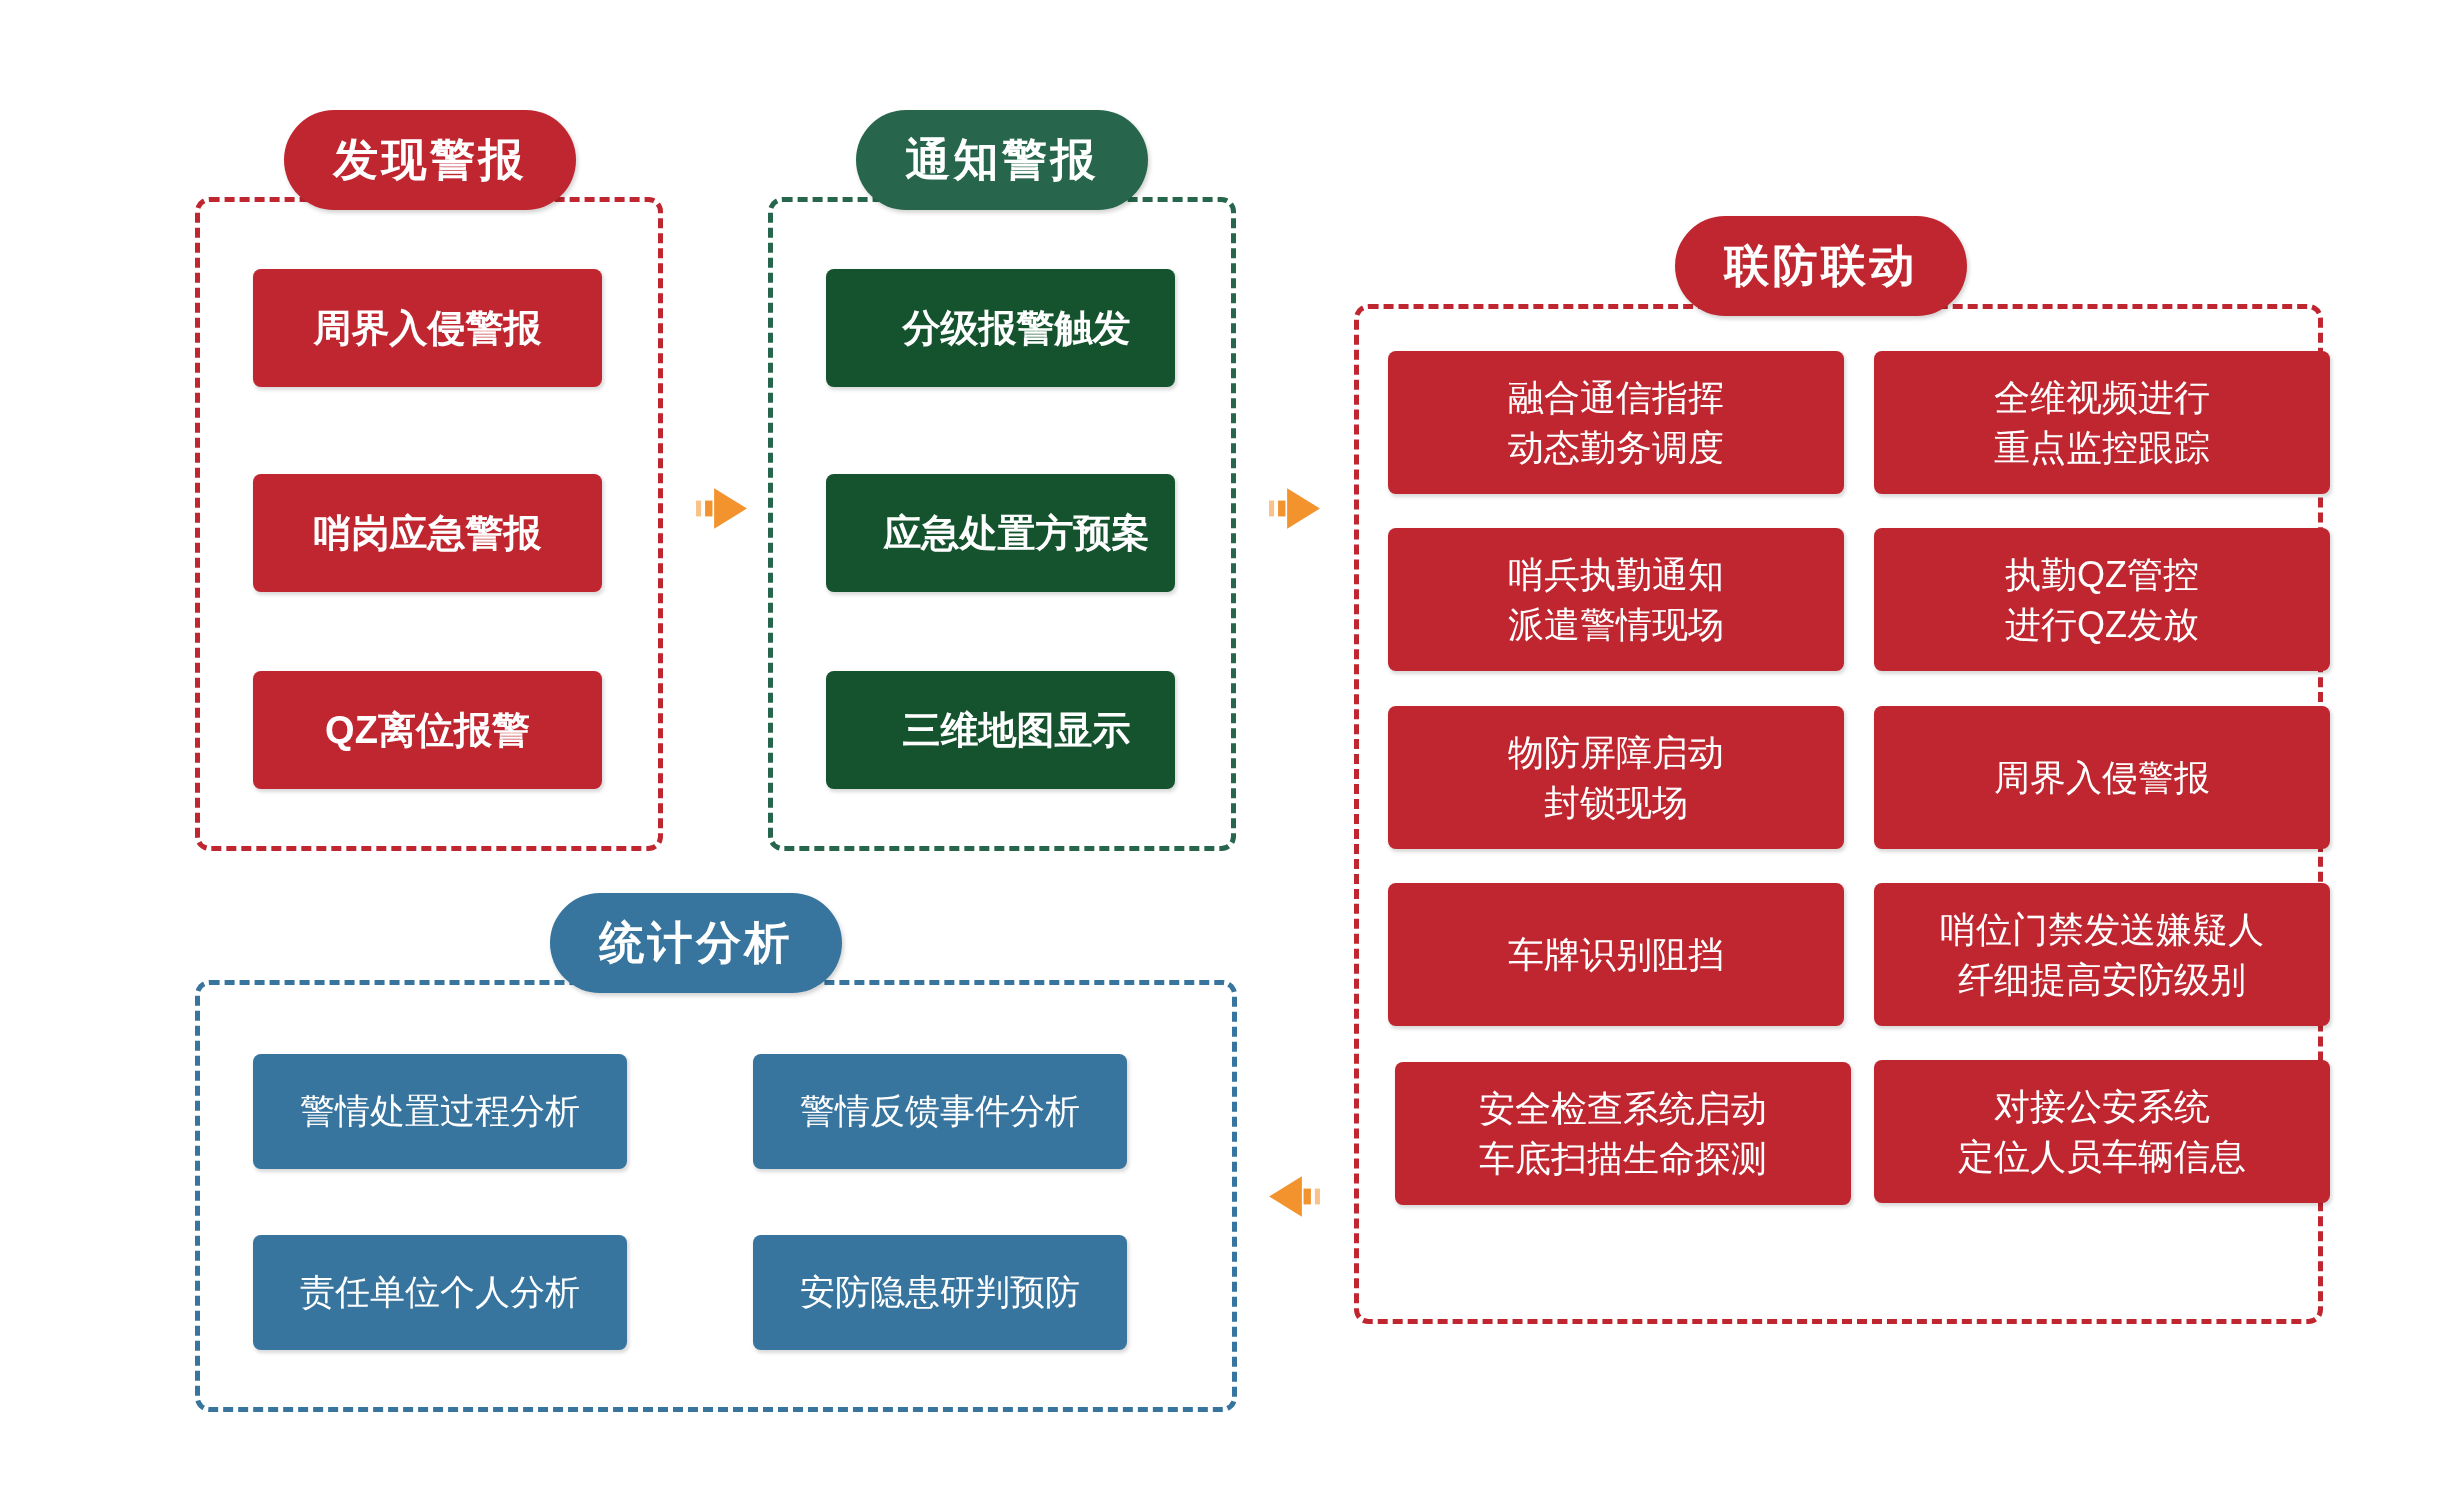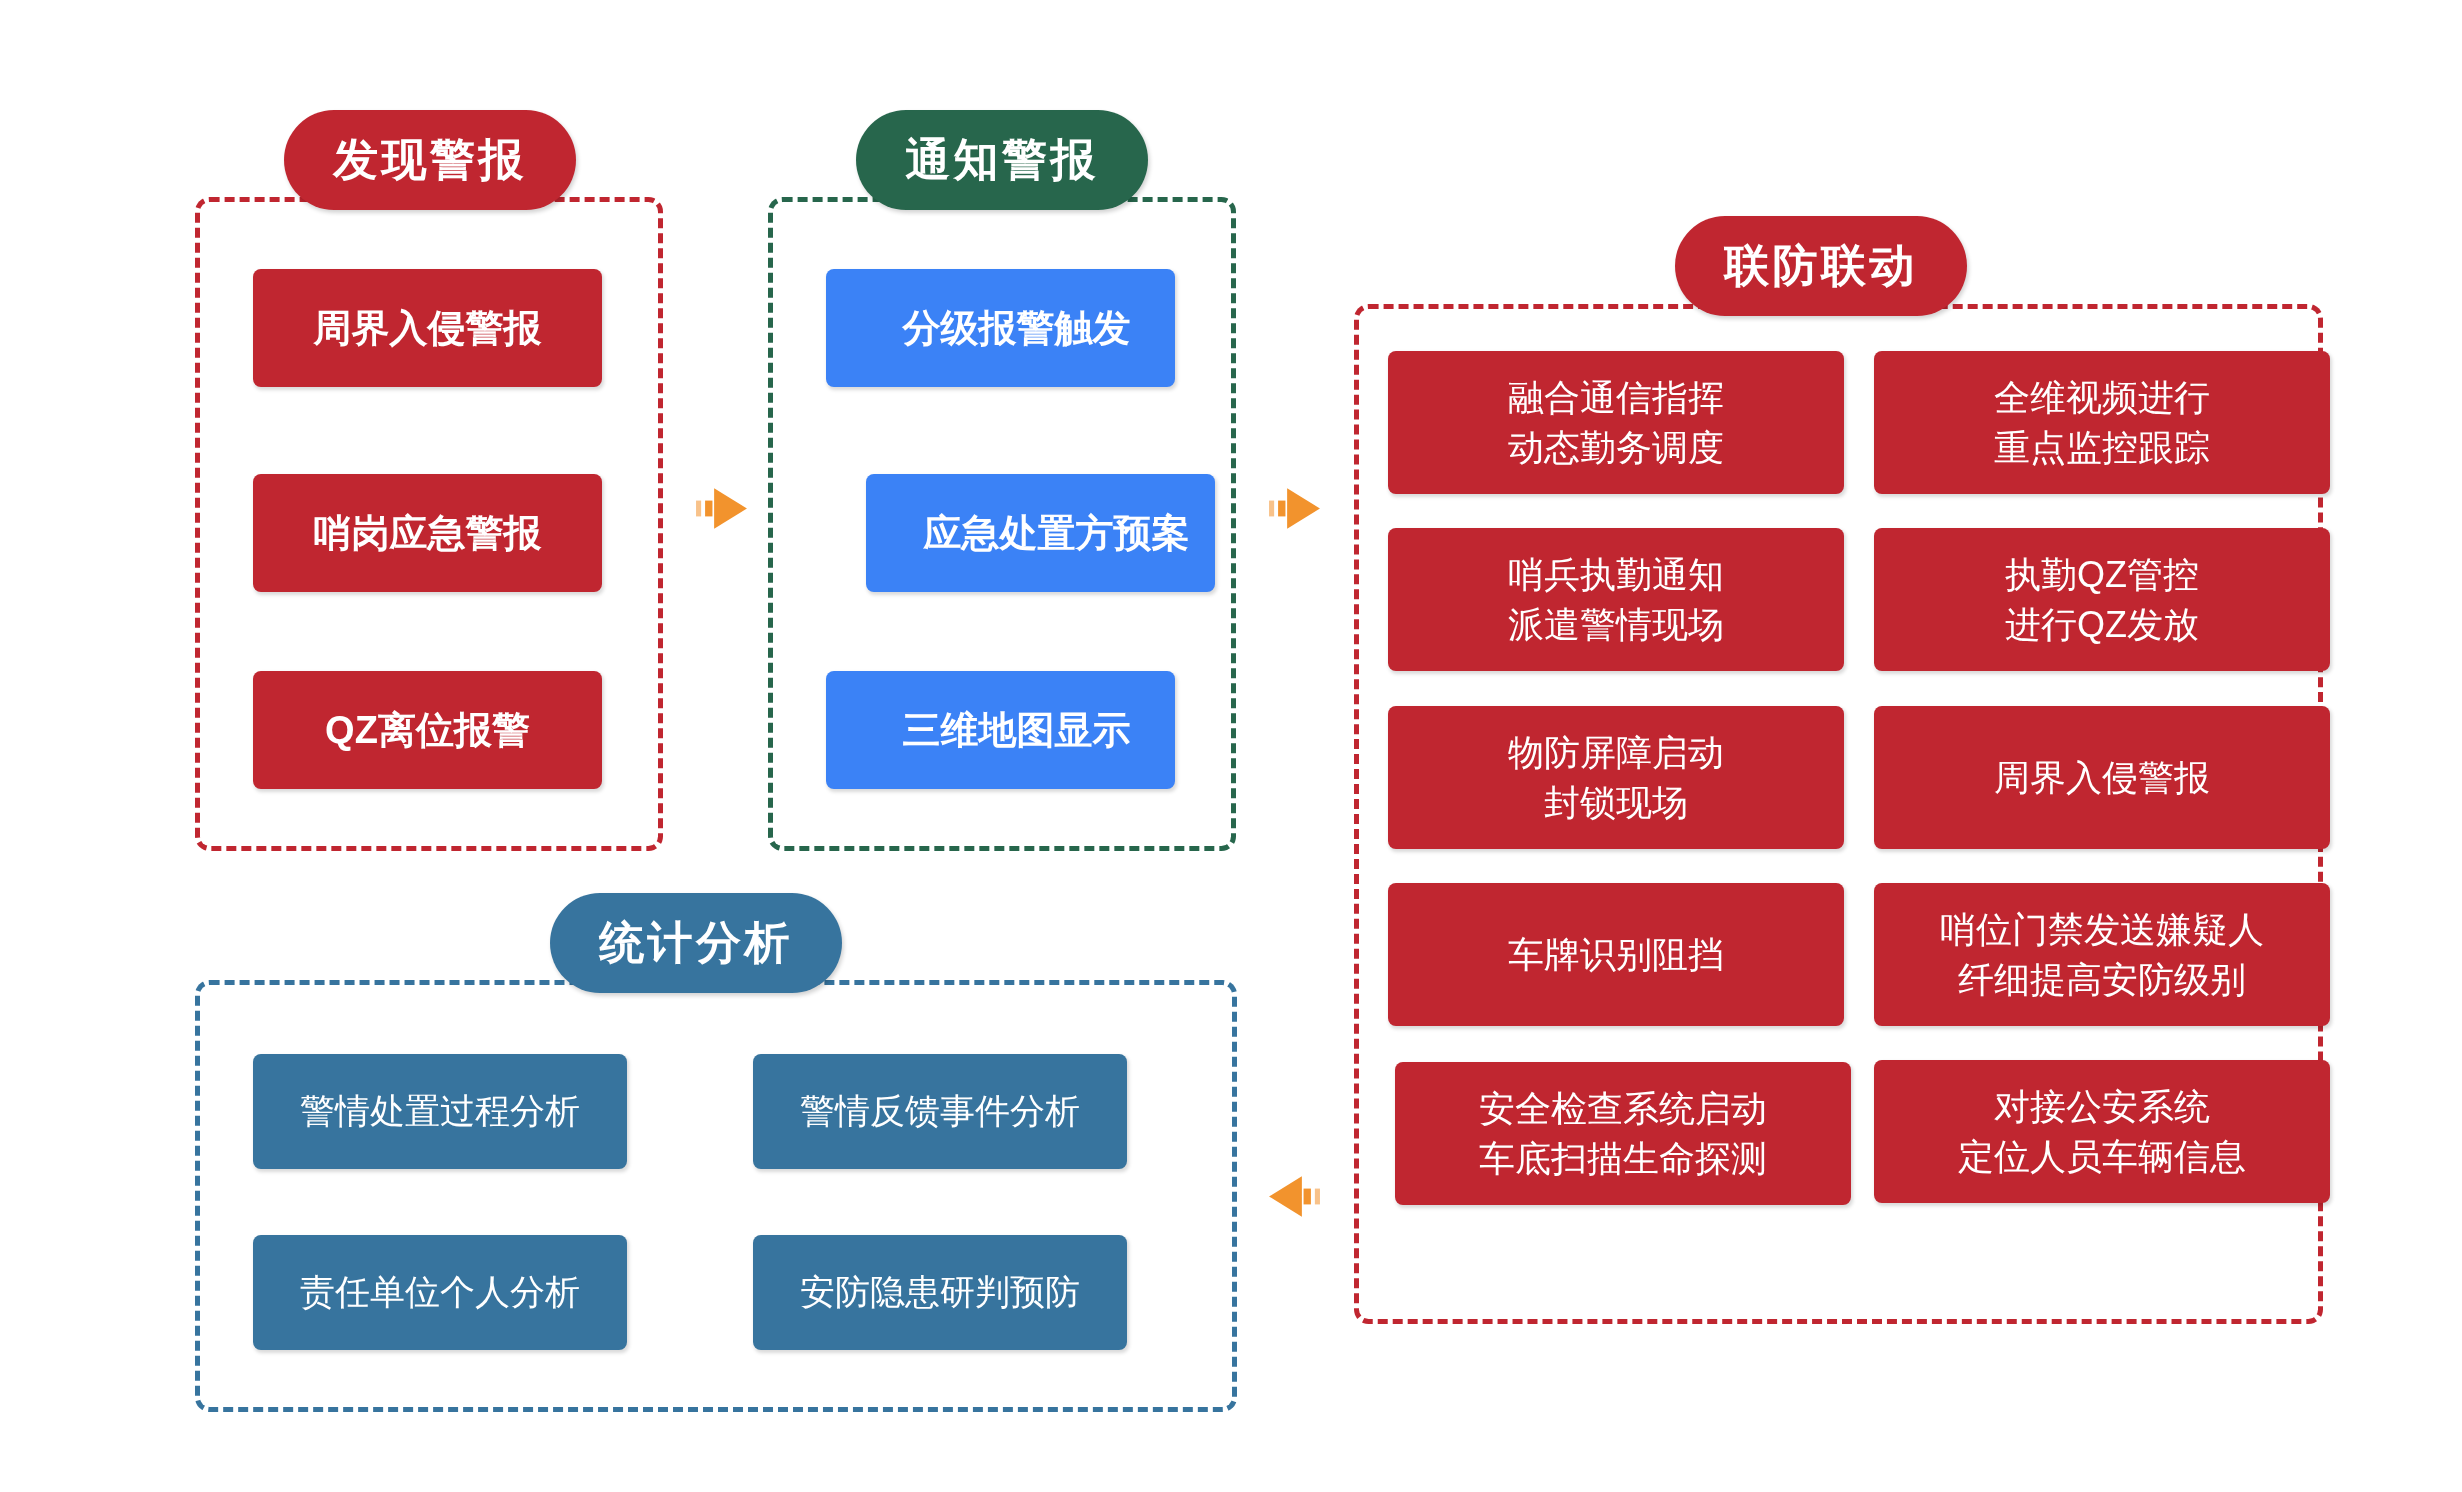--- a/index.html
+++ b/index.html
@@ -52,21 +52,21 @@
     display: flex;
     align-items: center;
     justify-content: center;
     text-align: center;
     white-space: pre-line;
     z-index: 2;
     box-shadow: 1.7px 2.8px 3.9px rgba(0,0,0,0.15);
     line-height: 1.38;
   }
   .node-red   { background: #C02630; }
-  .node-green { background: #3b82f6; padding-left: 32px; }
+  .node-green { background: #14532d; padding-left: 32px; }
   .node-blue  { background: #37749E; }
   .item1 { width: 349px; height: 118px; font-size: 38px; font-weight: bold; }   
   .cell3 { width: 456px; height: 143px; font-size: 36px; }   
   .cell4 { width: 374px; height: 115px; font-size: 35px; }   
   .arrow {
     position: absolute;
     width: 51px;
     height: 43px;
     z-index: 2;
   }
@@ -84,21 +84,21 @@
 
   <svg class="arrow" style="left:696px; top:487px;" viewBox="0 0 90 76">
     <rect x="0" y="24" width="9" height="28" fill="#F8C28A"></rect>
     <rect x="16" y="24" width="13" height="28" fill="#F2932D"></rect>
     <polygon points="32,2 90,38 32,74" fill="#F2932D"></polygon>
   </svg>
 
   <div class="dash-frame dash-green" style="left:768px; top:197px; width:468px; height:654px;"></div>
   <div class="pill pill-green" style="left:856px; top:110px;">通知警报</div>
   <div class="node node-green item1" style="left:826px; top:269px;">分级报警触发</div>
-  <div class="node node-green item1" style="left:826px; top:474px;margin-left:40px;">应急处置方预案</div>
+  <div class="node node-green item1" style="left:826px; top:474px;">应急处置方预案</div>
   <div class="node node-green item1" style="left:826px; top:671px;">三维地图显示</div>
 
   <svg class="arrow" style="left:1269px; top:487px;" viewBox="0 0 90 76">
     <rect x="0" y="24" width="9" height="28" fill="#F8C28A"></rect>
     <rect x="16" y="24" width="13" height="28" fill="#F2932D"></rect>
     <polygon points="32,2 90,38 32,74" fill="#F2932D"></polygon>
   </svg>
 
   <div class="dash-frame dash-red" style="left:1354px; top:304px; width:969px; height:1020px;"></div>
   <div class="pill pill-red" style="left:1675px; top:216px;">联防联动</div>

